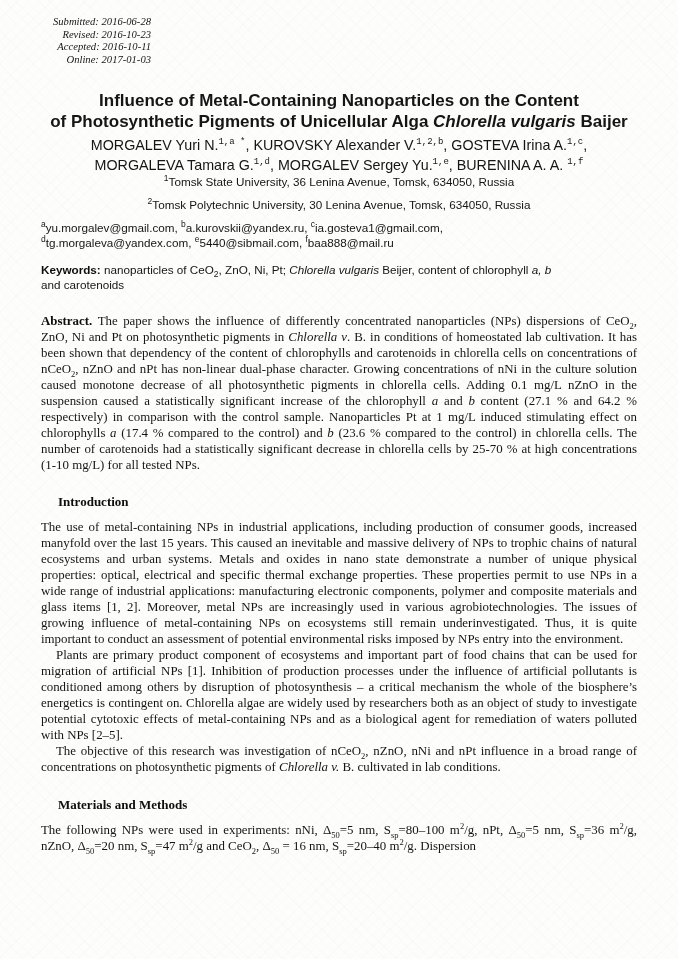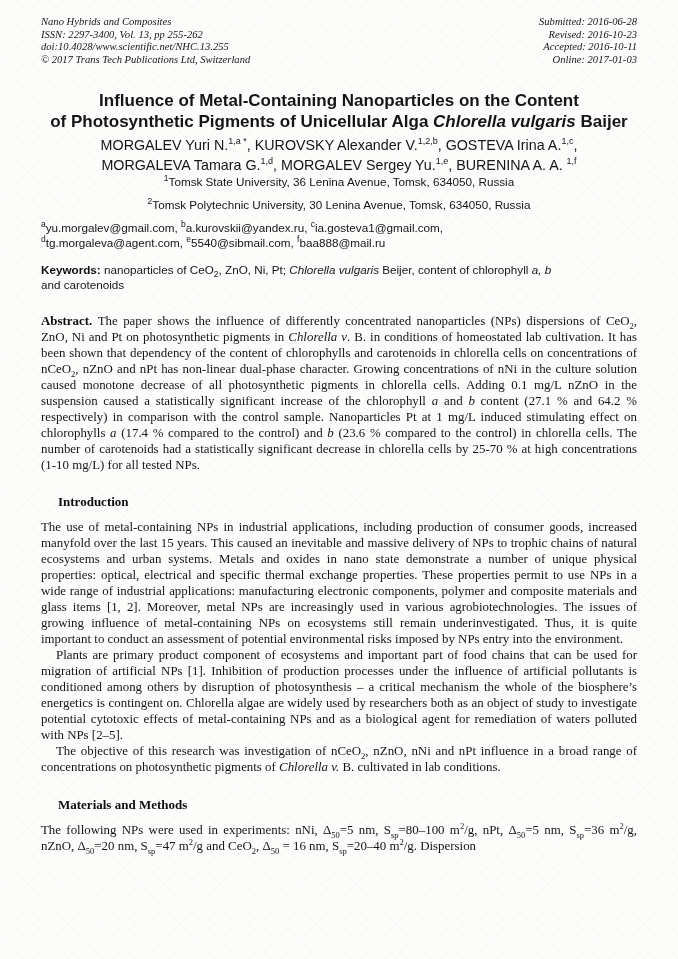--- a/index.html
+++ b/index.html
@@ -39,21 +39,21 @@
     white-space: pre-line;
   }
   .authors {
     margin-top: 3px;
     text-align: center;
     font-family: "Liberation Sans", sans-serif;
     font-size: 14.3px;
     line-height: 20px;
     white-space: pre-line;
   }
-  .authors sup, .title sup { font-size: 9px; }
+  .authors sup, .title sup { font-size: 9px; font-family: Liberation Mono, monospace; }
   .affil {
     margin-top: 0;
     text-align: center;
     font-family: "Liberation Sans", sans-serif;
     font-size: 11.7px;
     line-height: 13px;
   }
   .affil + .affil { margin-top: 10px; }
   .emails {
     margin-top: 10px;
@@ -92,45 +92,39 @@
   .h-materials { margin-top: 22px; margin-bottom: 9px; }
   .indent { text-indent: 15px; }
   b, .h-section { color: #0e0e0e; }
 </style>
 </head>
 <body>
 
 <div class="page">
 
   <header class="meta">
-    <div class="meta-left">
-      <div>Nano Hybrids and Composites</div>
-      <div>ISSN: 2297-3400, Vol. 13, pp 255-262</div>
-      <div>doi:10.4028/www.scientific.net/NHC.13.255</div>
-      <div>© 2017 Trans Tech Publications Ltd, Switzerland</div>
-    </div>
     <div class="meta-right">
       <div>Submitted: 2016-06-28</div>
       <div>Revised: 2016-10-23</div>
       <div>Accepted: 2016-10-11</div>
       <div>Online: 2017-01-03</div>
     </div>
   </header>
 
   <h1 class="title"><span>Influence of Metal-Containing Nanoparticles on the Content
 of Photosynthetic Pigments of Unicellular Alga </span><i>Chlorella vulgaris</i><span> Baijer</span></h1>
 
   <div class="authors"><span>MORGALEV Yuri N.</span><sup>1,a *</sup><span>, KUROVSKY Alexander V.</span><sup>1,2,b</sup><span>, GOSTEVA Irina A.</span><sup>1,c</sup><span>,
 MORGALEVA Tamara G.</span><sup>1,d</sup><span>, MORGALEV Sergey Yu.</span><sup>1,e</sup><span>, BURENINA A. A. </span><sup>1,f</sup></div>
 
   <div class="affil"><sup>1</sup><span>Tomsk State University, 36 Lenina Avenue, Tomsk, 634050, Russia</span></div>
   <div class="affil"><sup>2</sup><span>Tomsk Polytechnic University, 30 Lenina Avenue, Tomsk, 634050, Russia</span></div>
 
   <div class="emails"><sup>a</sup><span>yu.morgalev@gmail.com, </span><sup>b</sup><span>a.kurovskii@yandex.ru, </span><sup>c</sup><span>ia.gosteva1@gmail.com,</span></div>
-  <div class="emails"><sup>d</sup><span>tg.morgaleva@agent.com, </span><sup>e</sup><span>5540@sibmail.com, </span><sup>f</sup><span>baa888@mail.ru</span></div>
+  <div class="emails"><sup>d</sup><span>tg.morgaleva@yandex.com, </span><sup>e</sup><span>5440@sibmail.com, </span><sup>f</sup><span>baa888@mail.ru</span></div>
 
   <p class="keywords"><b>Keywords: </b><span>nanoparticles of CeO</span><sub>2</sub><span>, ZnO, Ni, Pt; </span><i>Chlorella vulgaris</i><span> Beijer, content of chlorophyll </span><i>a, b</i><span>
 and carotenoids</span></p>
 
   <p class="para abstract"><b>Abstract. </b><span>The paper shows the influence of differently concentrated nanoparticles (NPs) dispersions of CeO</span><sub>2</sub><span>, ZnO, Ni and Pt on photosynthetic pigments in </span><i>Chlorella v</i><span>. B. in conditions of homeostated lab cultivation. It has been shown that dependency of the content of chlorophylls and carotenoids in chlorella cells on concentrations of nCeO</span><sub>2</sub><span>, nZnO and nPt has non-linear dual-phase character. Growing concentrations of nNi in the culture solution caused monotone decrease of all photosynthetic pigments in chlorella cells. Adding 0.1 mg/L nZnO in the suspension caused a statistically significant increase of the chlorophyll </span><i>a</i><span> and </span><i>b</i><span> content (27.1 % and 64.2 % respectively) in comparison with the control sample. Nanoparticles Pt at 1 mg/L induced stimulating effect on chlorophylls </span><i>a</i><span> (17.4 % compared to the control) and </span><i>b</i><span> (23.6 % compared to the control) in chlorella cells. The number of carotenoids had a statistically significant decrease in chlorella cells by 25-70 % at high concentrations (1-10 mg/L) for all tested NPs.</span></p>
 
   <h2 class="h-section h-intro">Introduction</h2>
   <p class="para"><span>The use of metal-containing NPs in industrial applications, including production of consumer goods, increased manyfold over the last 15 years. This caused an inevitable and massive delivery of NPs to trophic chains of natural ecosystems and urban systems. Metals and oxides in nano state demonstrate a number of unique physical properties: optical, electrical and specific thermal exchange properties. These properties permit to use NPs in a wide range of industrial applications: manufacturing electronic components, polymer and composite materials and glass items [1, 2]. Moreover, metal NPs are increasingly used in various agrobiotechnologies. The issues of growing influence of metal-containing NPs on ecosystems still remain underinvestigated. Thus, it is quite important to conduct an assessment of potential environmental risks imposed by NPs entry into the environment.</span></p>
   <p class="para indent"><span>Plants are primary product component of ecosystems and important part of food chains that can be used for migration of artificial NPs [1]. Inhibition of production processes under the influence of artificial pollutants is conditioned among others by disruption of photosynthesis – a critical mechanism the whole of the biosphere’s energetics is contingent on. Chlorella algae are widely used by researchers both as an object of study to investigate potential cytotoxic effects of metal-containing NPs and as a biological agent for remediation of waters polluted with NPs [2–5].</span></p>
   <p class="para indent"><span>The objective of this research was investigation of nCeO</span><sub>2</sub><span>, nZnO, nNi and nPt influence in a broad range of concentrations on photosynthetic pigments of </span><i>Chlorella v.</i><span> B. cultivated in lab conditions.</span></p>

